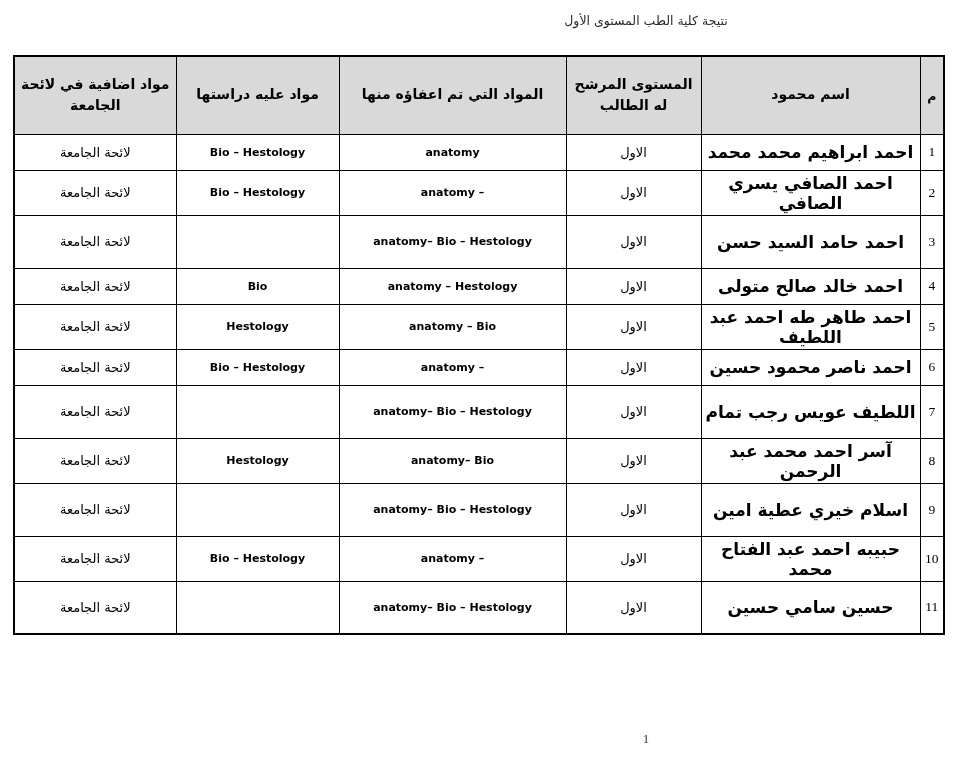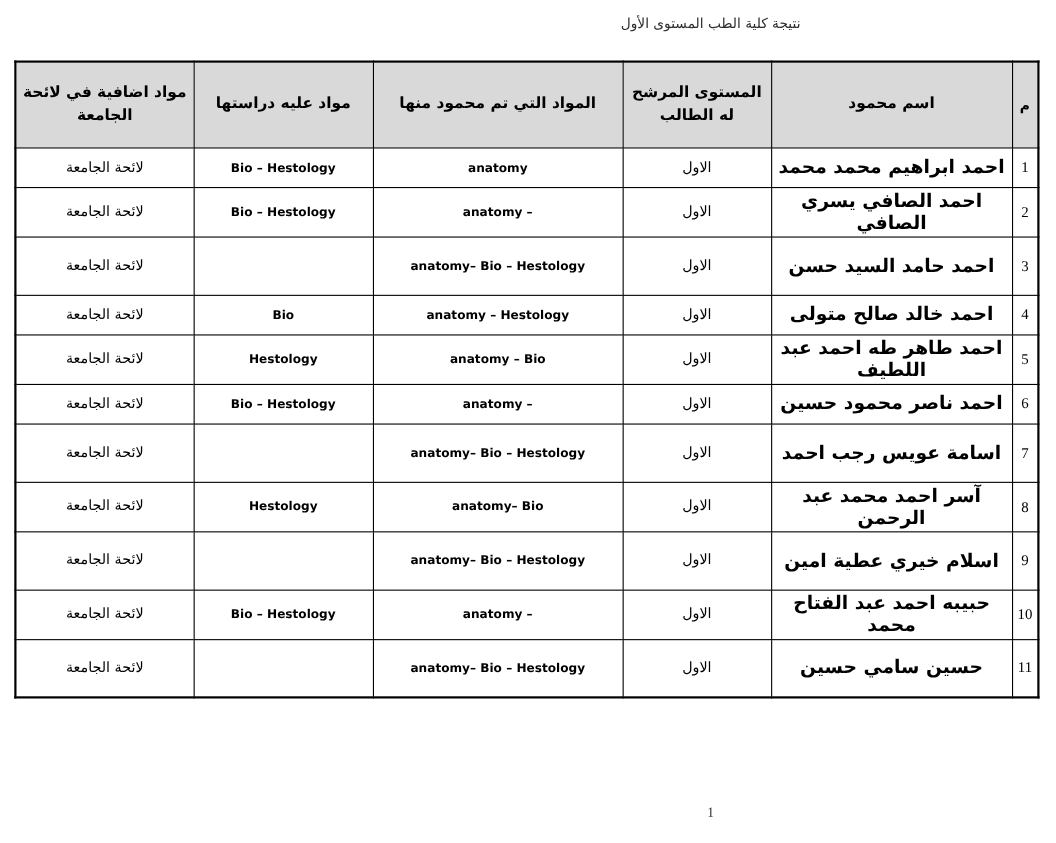--- a/index.html
+++ b/index.html
@@ -150,21 +150,21 @@
         <col class="c-level">
         <col class="c-exempt">
         <col class="c-study">
         <col class="c-extra">
       </colgroup>
       <thead>
         <tr>
           <th class="h-num">م</th>
           <th>اسم محمود</th>
           <th>المستوى المرشح له الطالب</th>
-          <th>المواد التي تم محمود منها</th>
+          <th>المواد التي تم اعفاؤه منها</th>
           <th>مواد عليه دراستها</th>
           <th>مواد اضافية في لائحة الجامعة</th>
         </tr>
       </thead>
       <tbody id="table-body">
           <tr class="r-short">
             <td class="cell-num">1</td>
             <td class="cell-name">احمد ابراهيم محمد محمد</td>
             <td class="cell-level">الاول</td>
             <td class="cell-exempt">anatomy</td>
@@ -206,21 +206,21 @@
           <tr class="r-short">
             <td class="cell-num">6</td>
             <td class="cell-name">احمد ناصر محمود حسين</td>
             <td class="cell-level">الاول</td>
             <td class="cell-exempt">anatomy –</td>
             <td class="cell-study">Bio – Hestology</td>
             <td class="cell-extra">لائحة الجامعة</td>
           </tr>
           <tr class="r-tall">
             <td class="cell-num">7</td>
-            <td class="cell-name">اسامة عويس رجب احمد</td>
+            <td class="cell-name">اللطيف عويس رجب تمام</td>
             <td class="cell-level">الاول</td>
             <td class="cell-exempt">anatomy– Bio – Hestology</td>
             <td class="cell-study"></td>
             <td class="cell-extra">لائحة الجامعة</td>
           </tr>
           <tr class="r-short">
             <td class="cell-num">8</td>
             <td class="cell-name">آسر احمد محمد عبد الرحمن</td>
             <td class="cell-level">الاول</td>
             <td class="cell-exempt">anatomy– Bio</td>

